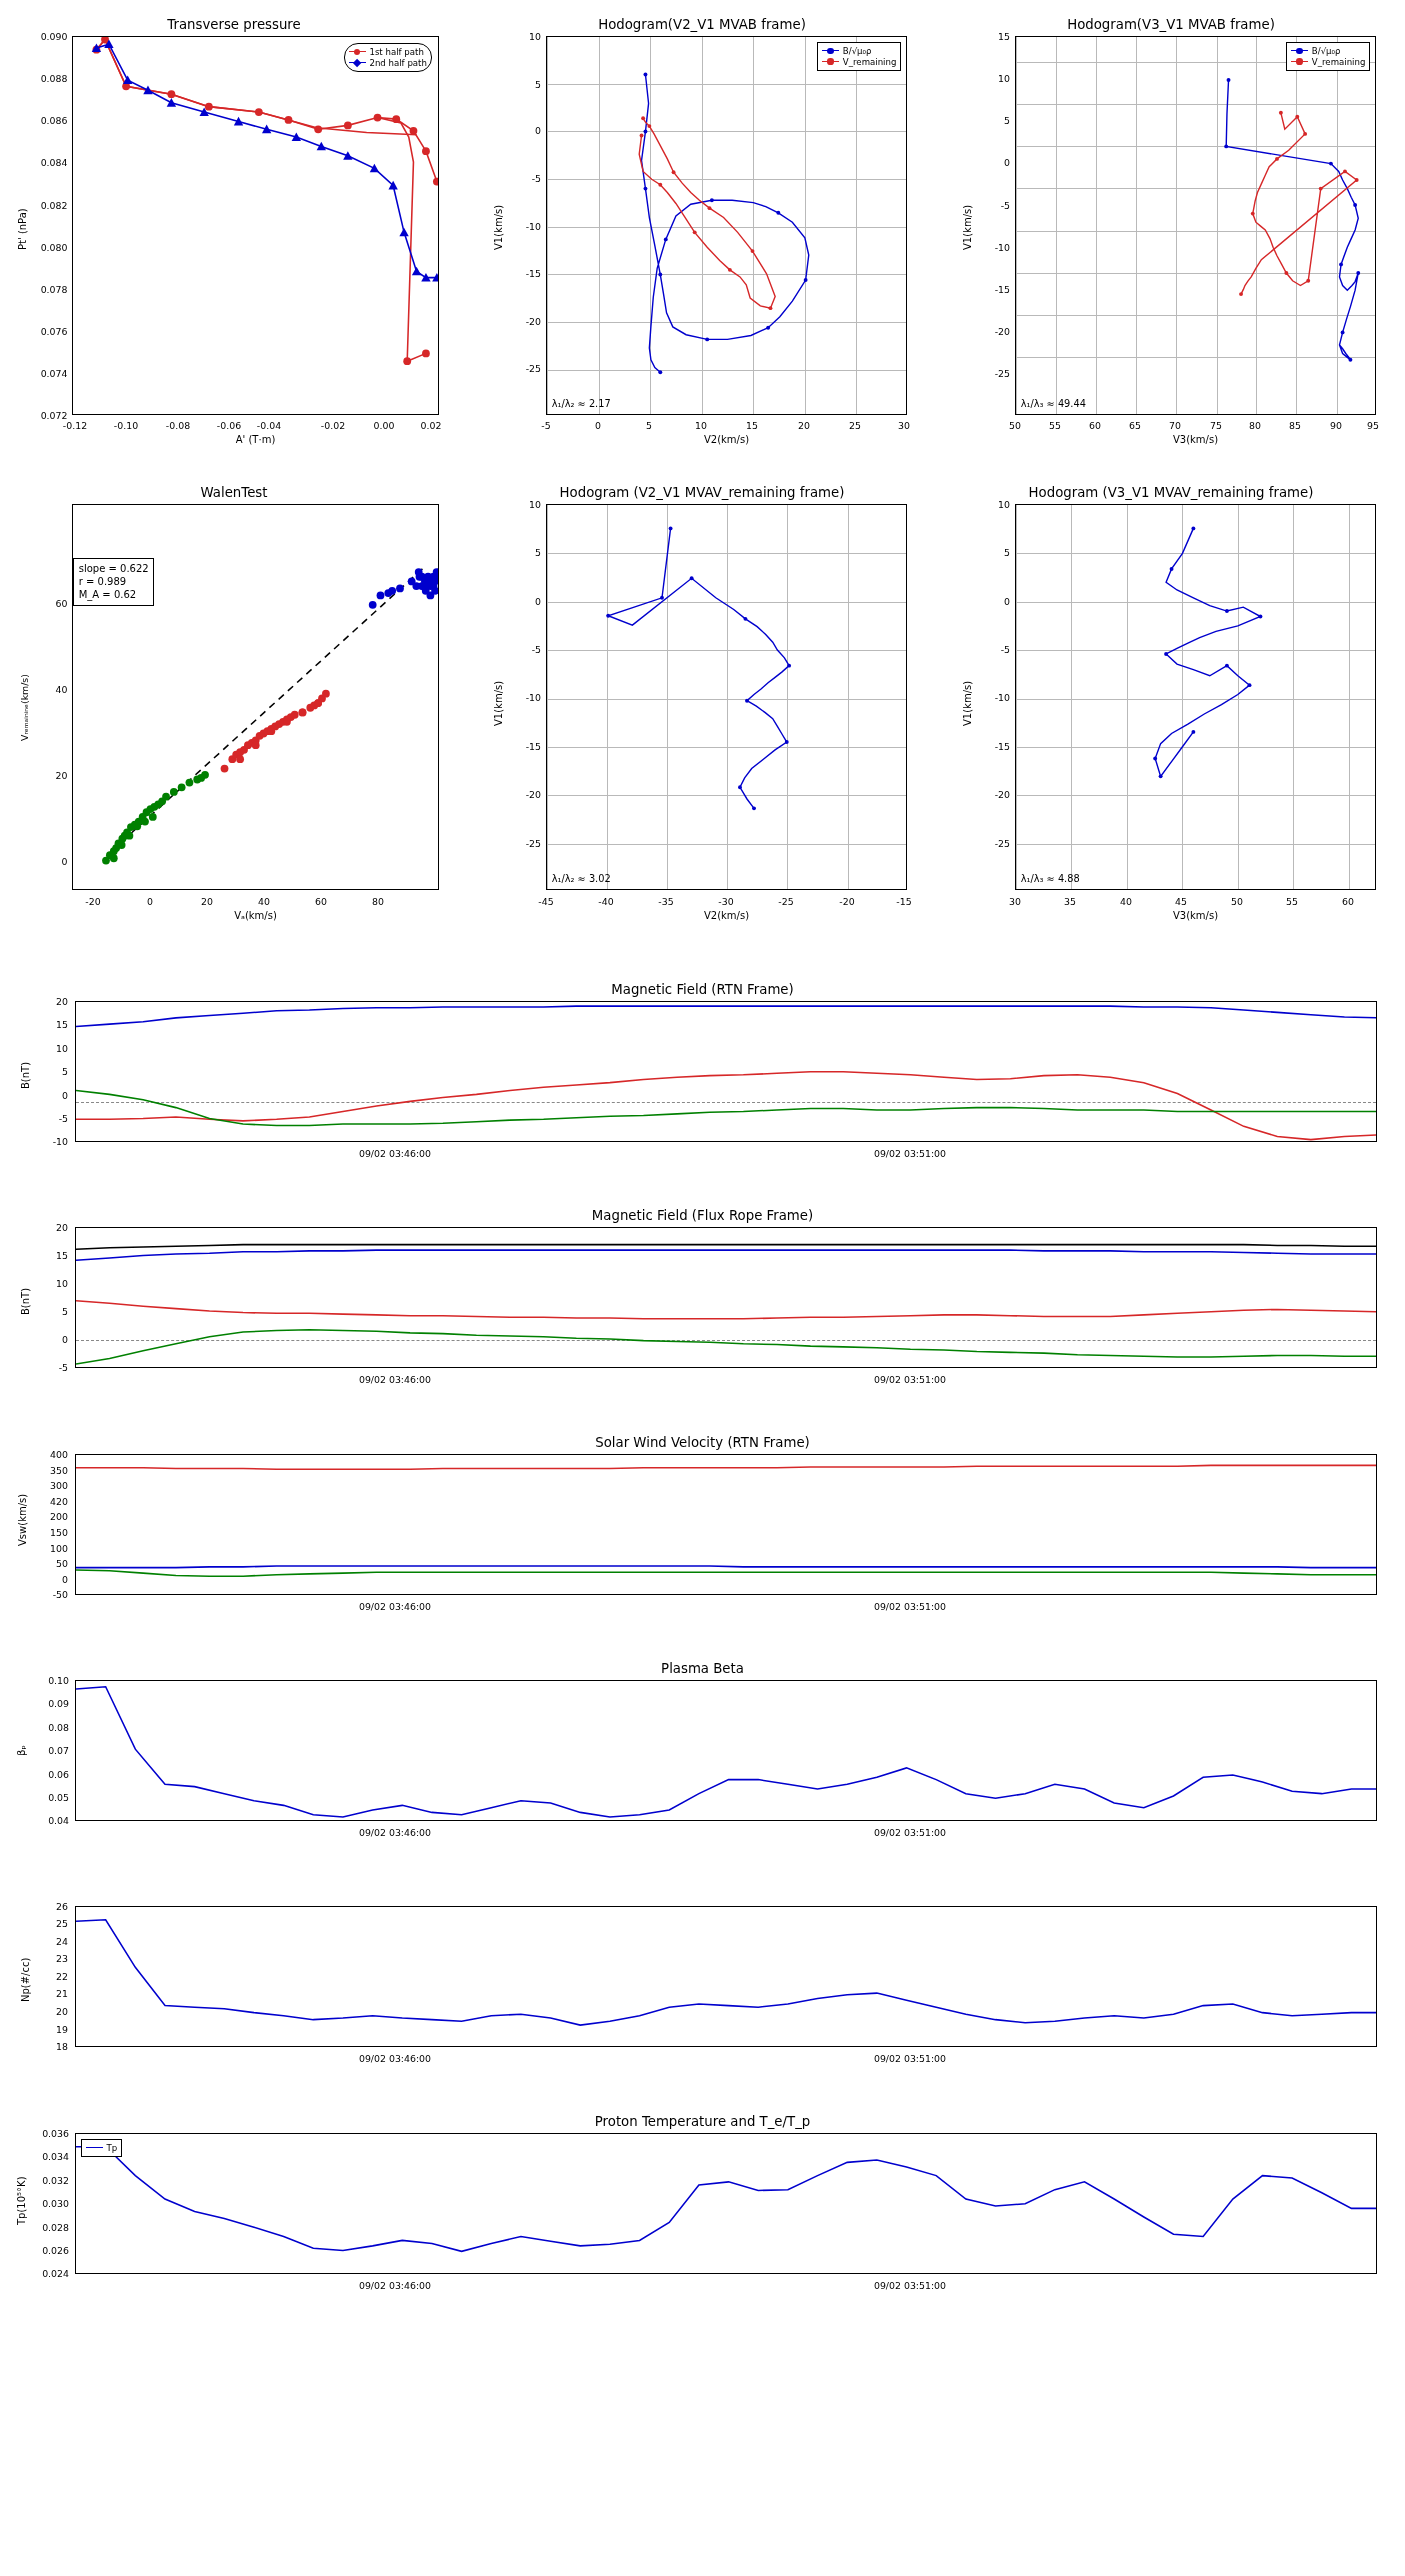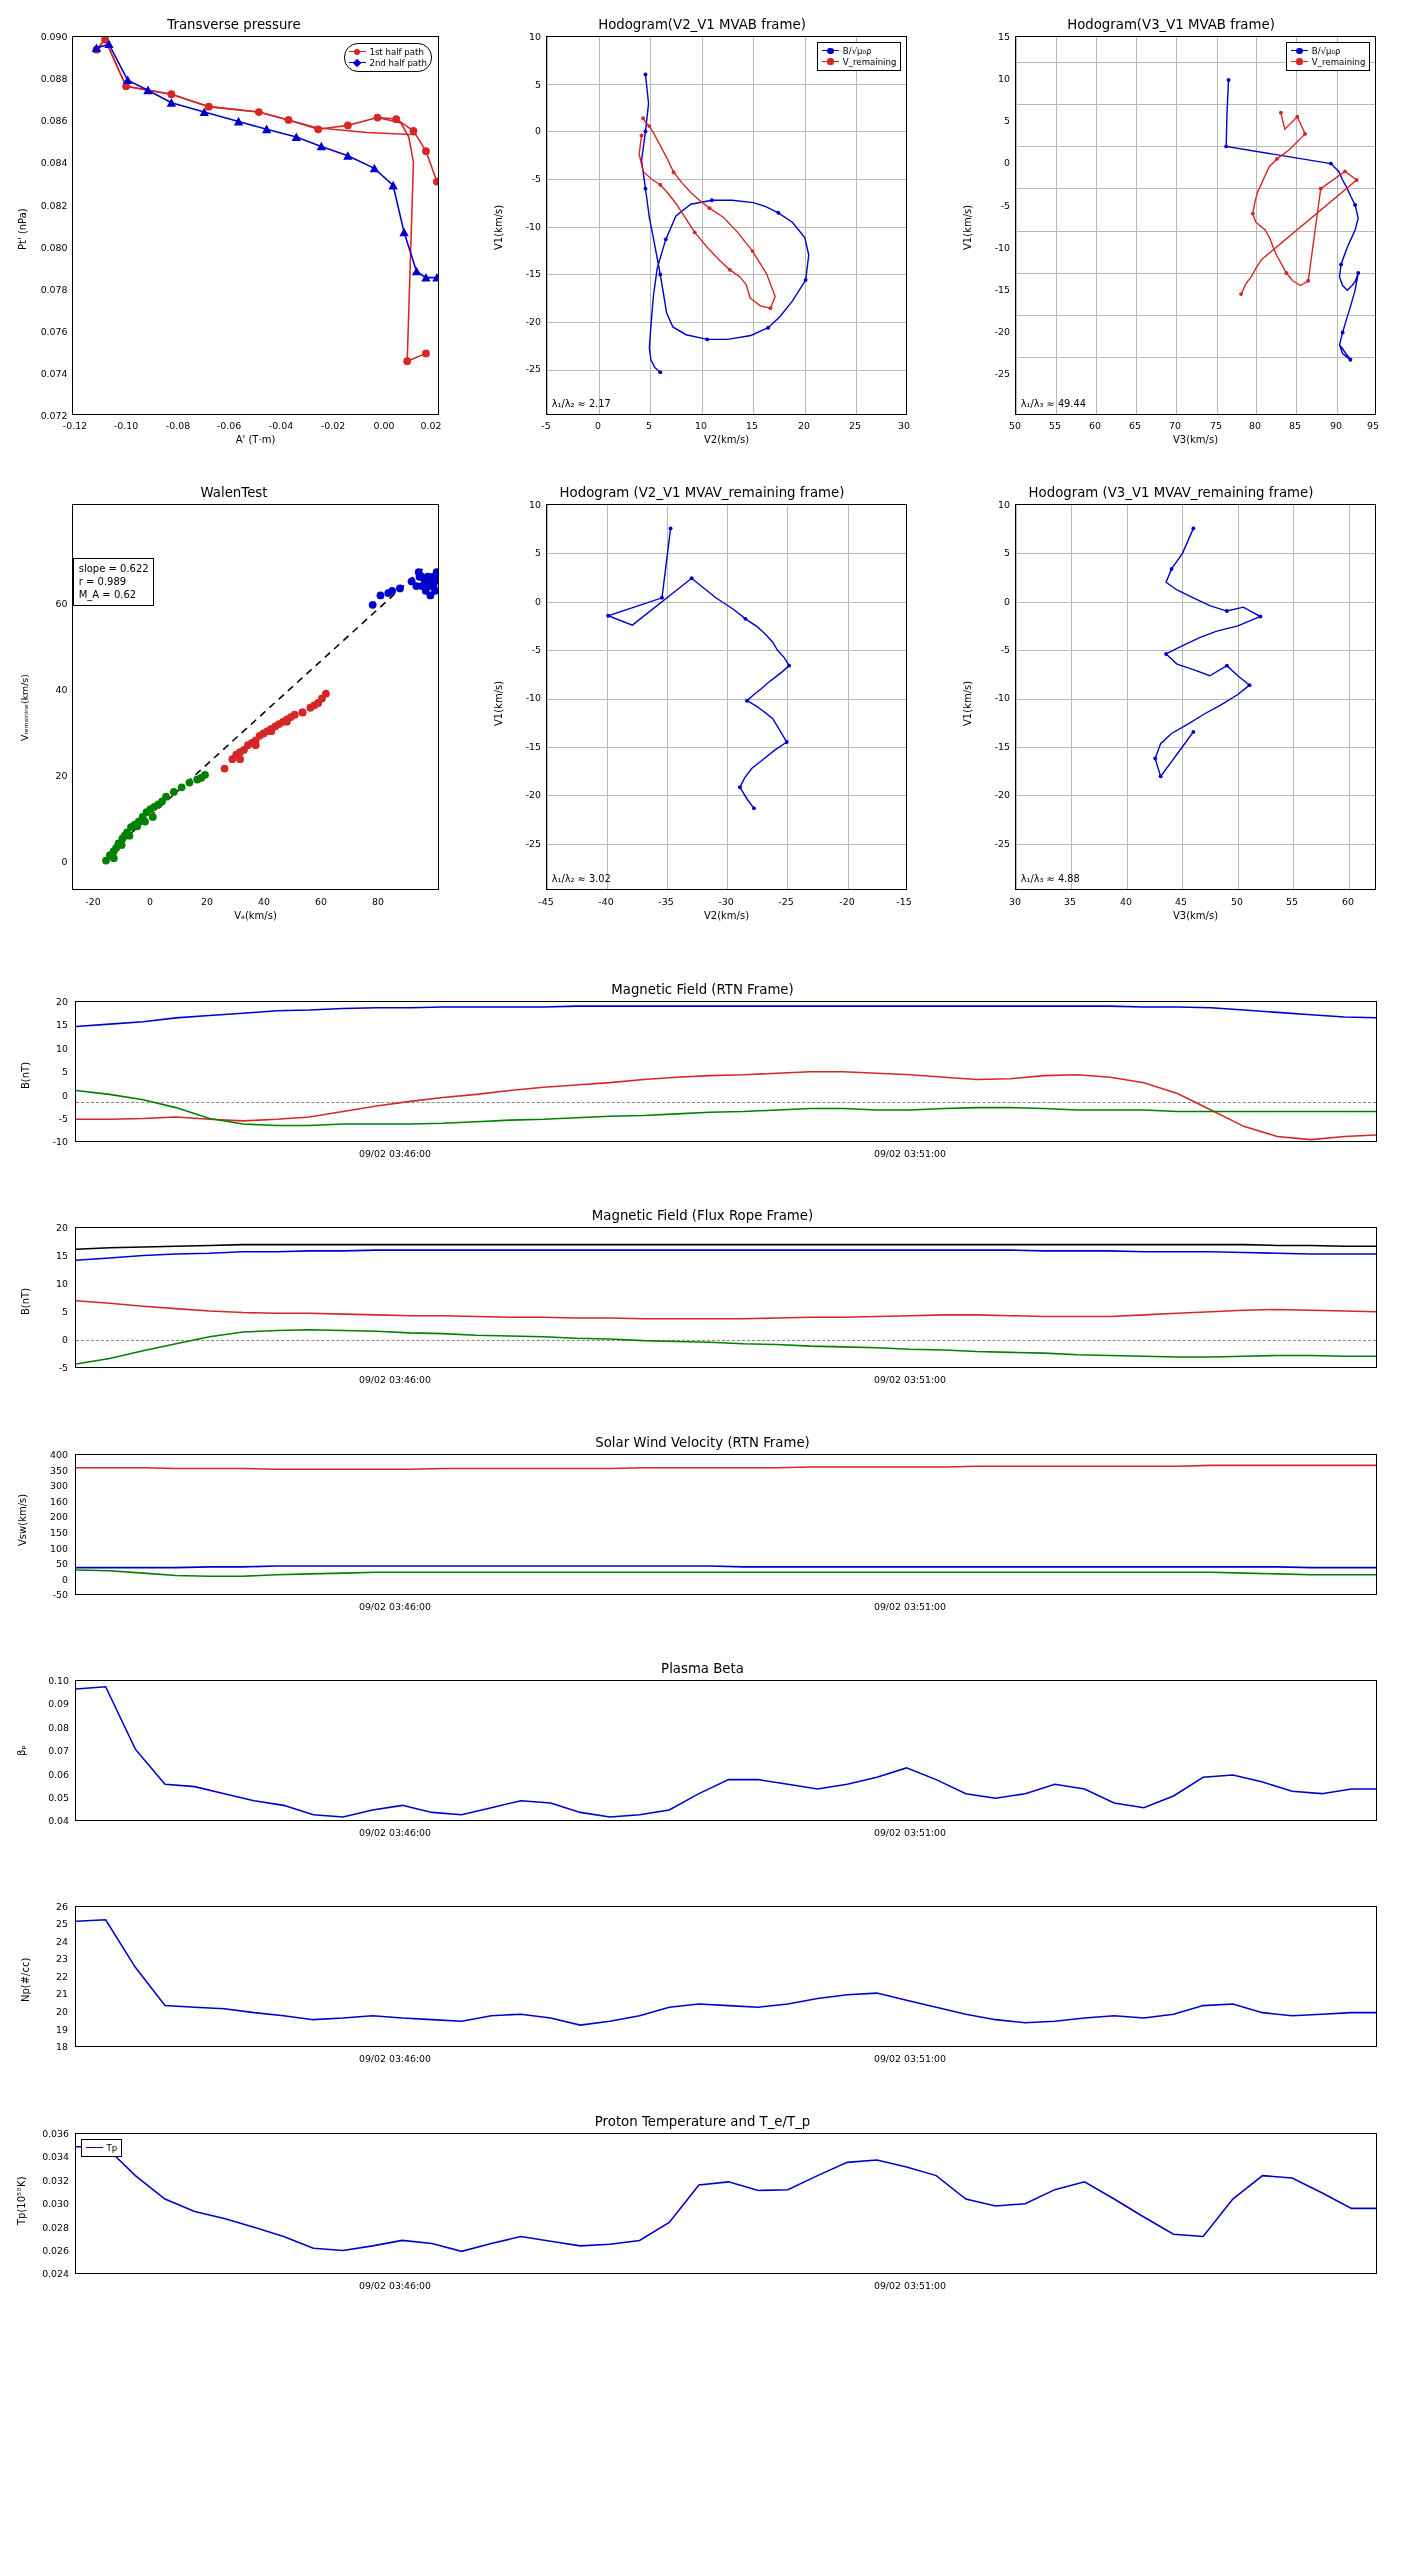--- a/index.html
+++ b/index.html
@@ -112,21 +112,21 @@
     <div class="tick ticky" style="left:26.5px;top:247px;width:41px;">0.080</div>
     <div class="tick ticky" style="left:26.5px;top:289px;width:41px;">0.078</div>
     <div class="tick ticky" style="left:26.5px;top:331px;width:41px;">0.076</div>
     <div class="tick ticky" style="left:26.5px;top:373px;width:41px;">0.074</div>
     <div class="tick ticky" style="left:26.5px;top:415px;width:41px;">0.072</div>
 
     <div class="tick tickx" style="left:75px;top:420px;">-0.12</div>
     <div class="tick tickx" style="left:126px;top:420px;">-0.10</div>
     <div class="tick tickx" style="left:178px;top:420px;">-0.08</div>
     <div class="tick tickx" style="left:229px;top:420px;">-0.06</div>
-    <div class="tick tickx" style="left:281px;top:420px;">-0.04</div>
+    <div class="tick tickx" style="left:269px;top:420px;">-0.04</div>
     <div class="tick tickx" style="left:333px;top:420px;">-0.02</div>
     <div class="tick tickx" style="left:384px;top:420px;">0.00</div>
     <div class="tick tickx" style="left:431px;top:420px;">0.02</div>
     <div class="xlabel" style="left:72px;top:434px;width:367px;">A' (T·m)</div>
     <div class="ylabel" style="left:17px;top:250px;transform:rotate(-90deg);">Pt' (nPa)</div>
   </div>
 
   <div class="panel" style="left:468px;top:0px;width:468px;height:445px;">
     <div class="title" style="top:17px;left:0;width:468px;">Hodogram(V2_V1 MVAB frame)</div>
     <div class="plotbox" style="left:78px;top:36px;width:361px;height:379px;">
@@ -572,21 +572,21 @@
       <svg width="1302" height="141" viewBox="0 0 1668 180">
         <polyline fill="none" stroke="#d62728" stroke-width="2" points="0,16 43,16 86,16 128,17 171,17 214,17 257,18 299,18 342,18 385,18 428,18 470,17 513,17 556,17 599,17 641,17 684,17 727,16 770,16 812,16 855,16 898,16 941,15 983,15 1026,15 1069,15 1112,15 1154,14 1197,14 1240,14 1283,14 1325,14 1368,14 1411,14 1454,13 1496,13 1539,13 1582,13 1625,13 1668,13"></polyline>
         <polyline fill="none" stroke="#008000" stroke-width="2" points="0,147 43,148 86,151 128,154 171,155 214,155 257,153 299,152 342,151 385,150 428,150 470,150 513,150 556,150 599,150 641,150 684,150 727,150 770,150 812,150 855,150 898,150 941,150 983,150 1026,150 1069,150 1112,150 1154,150 1197,150 1240,150 1283,150 1325,150 1368,150 1411,150 1454,150 1496,151 1539,152 1582,153 1625,153 1668,153"></polyline>
         <polyline fill="none" stroke="#0000cd" stroke-width="2" points="0,144 43,144 86,144 128,144 171,143 214,143 257,142 299,142 342,142 385,142 428,142 470,142 513,142 556,142 599,142 641,142 684,142 727,142 770,142 812,142 855,143 898,143 941,143 983,143 1026,143 1069,143 1112,143 1154,143 1197,143 1240,143 1283,143 1325,143 1368,143 1411,143 1454,143 1496,143 1539,143 1582,144 1625,144 1668,144"></polyline>
       </svg>
 
     </div>
     <div class="tick ticky" style="left:31px;top:25px;width:37px;">400</div>
     <div class="tick ticky" style="left:31px;top:41px;width:37px;">350</div>
     <div class="tick ticky" style="left:31px;top:56px;width:37px;">300</div>
-    <div class="tick ticky" style="left:31px;top:72px;width:37px;">160</div>
+    <div class="tick ticky" style="left:31px;top:72px;width:37px;">420</div>
     <div class="tick ticky" style="left:31px;top:87px;width:37px;">200</div>
     <div class="tick ticky" style="left:31px;top:103px;width:37px;">150</div>
     <div class="tick ticky" style="left:31px;top:119px;width:37px;">100</div>
     <div class="tick ticky" style="left:31px;top:134px;width:37px;">50</div>
     <div class="tick ticky" style="left:31px;top:150px;width:37px;">0</div>
     <div class="tick ticky" style="left:31px;top:165px;width:37px;">-50</div>
     <div class="tick tickx" style="left:395px;top:172px;">09/02 03:46:00</div>
     <div class="tick tickx" style="left:910px;top:172px;">09/02 03:51:00</div>
     <div class="ylabel" style="left:17px;top:117px;transform:rotate(-90deg);">Vsw(km/s)</div>
   </div>

